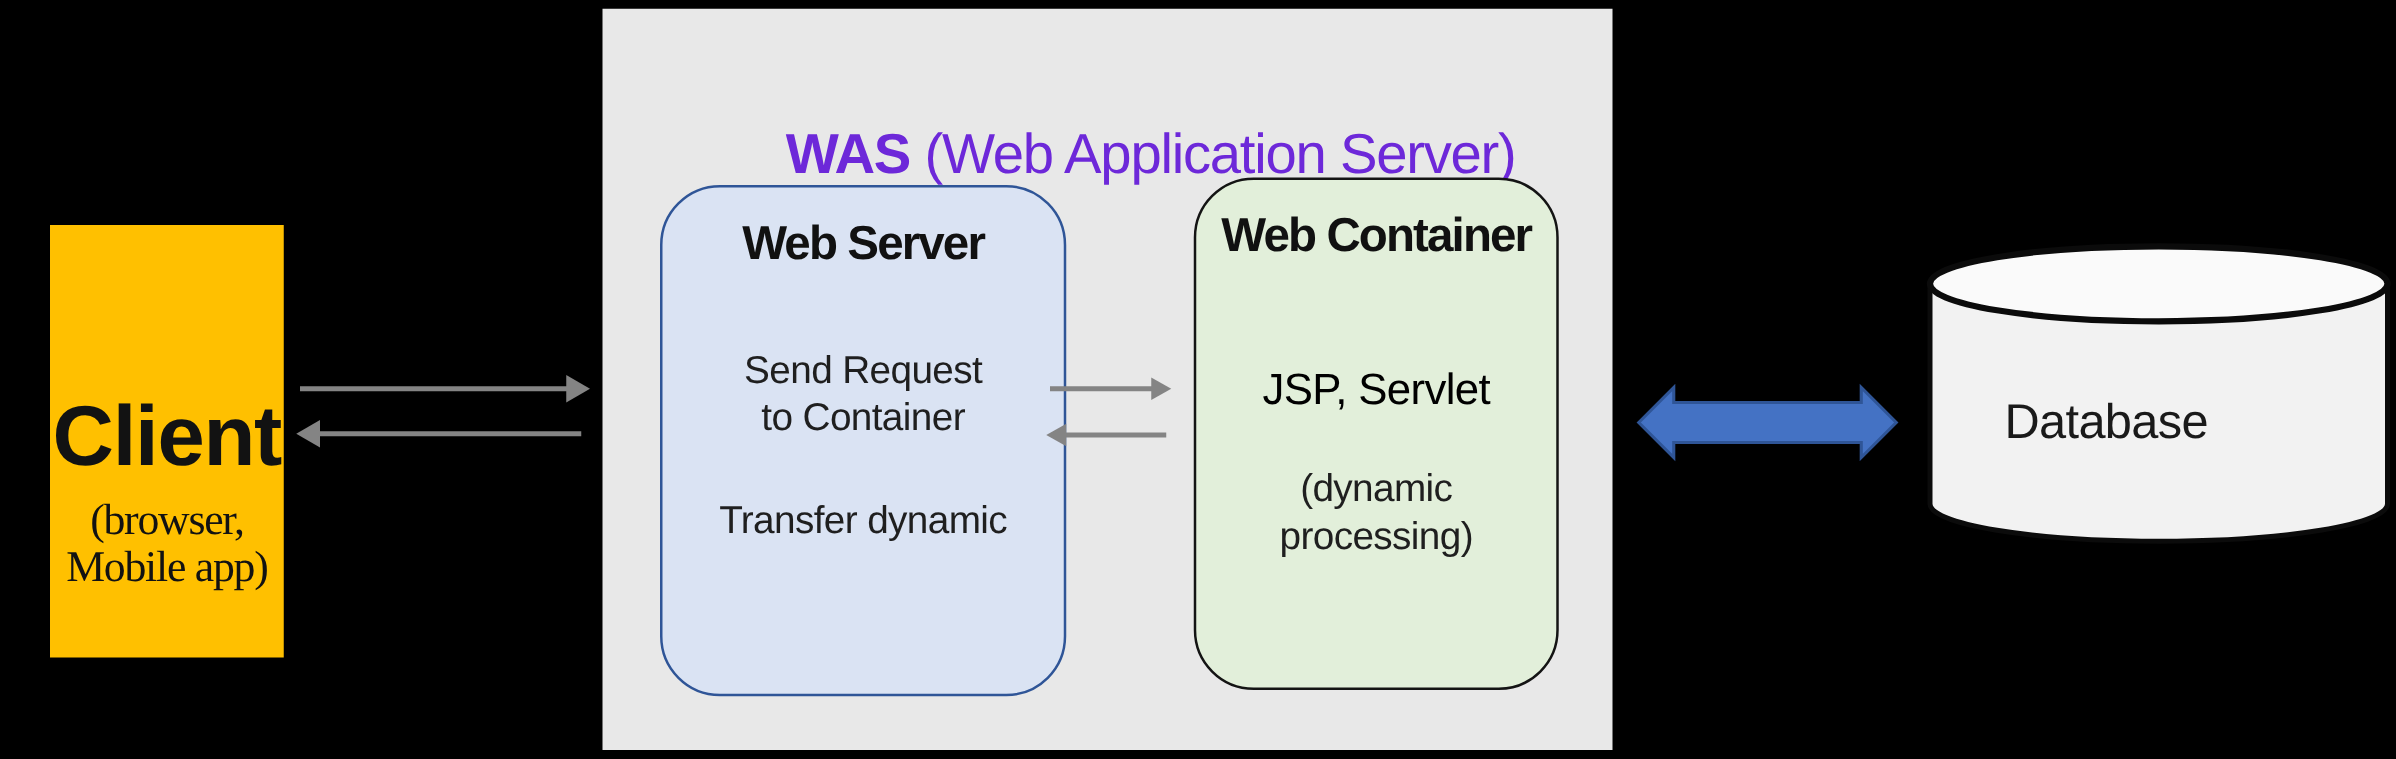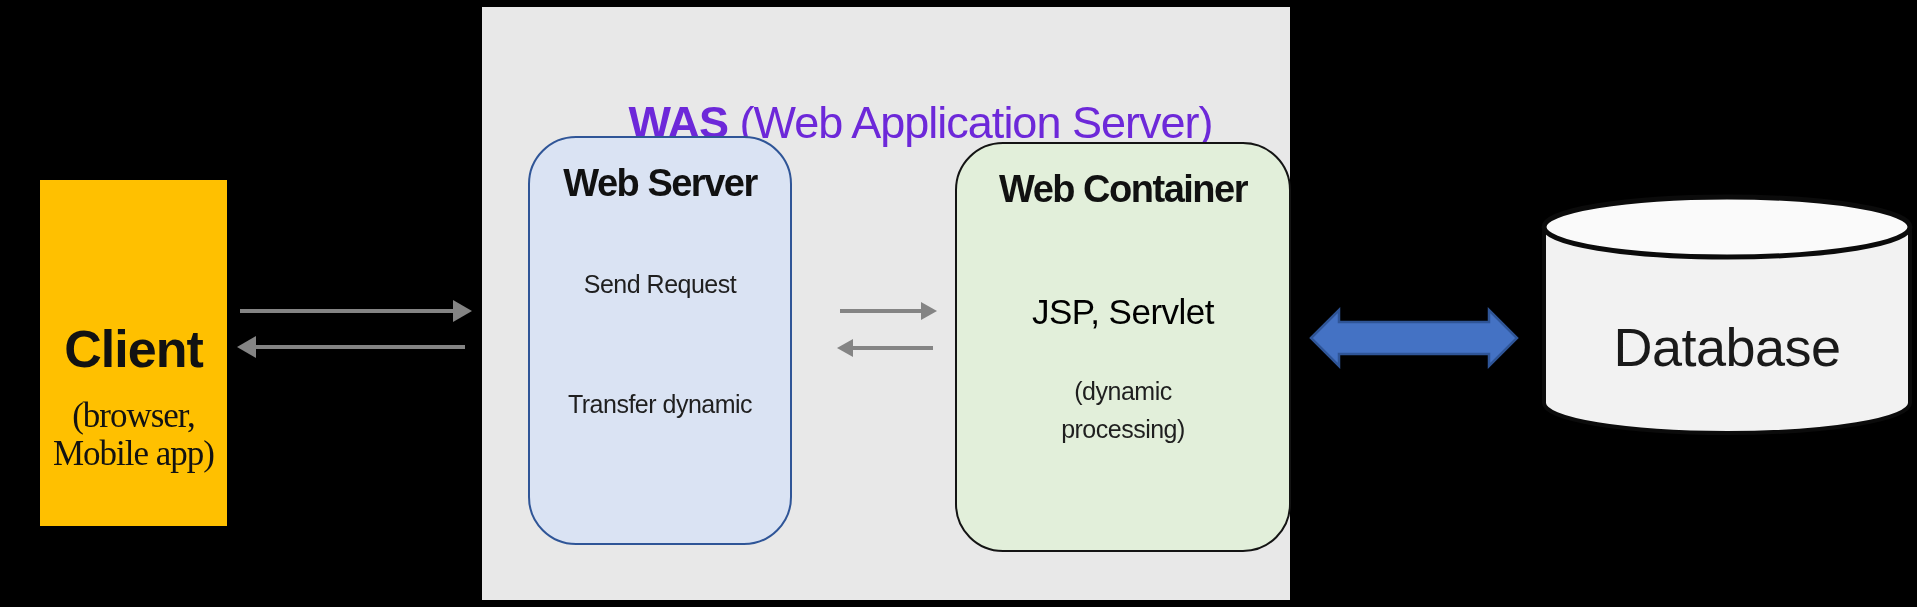--- a/index.html
+++ b/index.html
@@ -20,21 +20,21 @@
     position: absolute;
     left: 40px; top: 180px;
     width: 187px; height: 346px;
     background: #FFC000;
     color: #121212;
     text-align: center;
   }
   .client-title {
     position: absolute;
     top: 140px; left: 0; right: 0;
-    font-size: 52px;
+    font-size: 68px;
     font-weight: bold;
     letter-spacing: -1px;
     line-height: 58px;
   }
   .client-sub {
     position: absolute;
     top: 217px; left: -10px; right: -10px;
     font-size: 35px;
     line-height: 38px;
     letter-spacing: -1px;
@@ -60,46 +60,46 @@
   .was-title .acronym { font-weight: bold; }
   
   .inner-box {
     position: absolute;
     border-radius: 48px;
     box-sizing: border-box;
     text-align: center;
     color: #1f1f1f;
   }
   .web-server-box {
-    left: 528px; top: 136px;
-    width: 264px; height: 409px;
+    left: 528px; top: 148px;
+    width: 325px; height: 409px;
     background: #DAE3F3;
     border: 2px solid #2F5597;
   }
   .web-container-box {
     left: 955px; top: 142px;
-    width: 336px; height: 410px;
+    width: 292px; height: 410px;
     background: #E2EFDA;
     border: 2px solid #141414;
   }
   .inner-title {
     position: absolute;
     left: 0; right: 0;
     font-size: 38px;
     font-weight: bold;
     letter-spacing: -1.5px;
     line-height: 42px;
     color: #111;
   }
   .web-server-box .inner-title { top: 24px; }
   .web-container-box .inner-title { top: 24px; }
   .body-note {
     position: absolute;
     left: -6px; right: -6px;
-    font-size: 25px;
+    font-size: 31px;
     line-height: 38px;
     letter-spacing: -0.5px;
   }
   .note-send { top: 127px; }
   .note-transfer { top: 247px; }
   .jsp-label {
     position: absolute;
     left: 0; right: 0;
     top: 148px;
     font-size: 35px;
@@ -131,24 +131,24 @@
   }
   .h-arrow.small .head-right {
     border-top-width: 9px; border-bottom-width: 9px; border-left-width: 16px;
   }
   .h-arrow.small .head-left {
     border-top-width: 9px; border-bottom-width: 9px; border-right-width: 16px;
   }
   
   .db-label {
     position: absolute;
-    left: 1538px; top: 316px;
+    left: 1496px; top: 316px;
     width: 378px;
     text-align: center;
-    font-size: 54px;
+    font-size: 39px;
     letter-spacing: -0.5px;
     color: #1a1a1a;
   }
   svg { position: absolute; overflow: visible; }
 </style>
 </head>
 <body>
 
 <div id="canvas">
 
@@ -172,20 +172,21 @@
   <div class="was-panel" style="background-color: rgb(232, 232, 232);">
     <div class="was-title">
       <span class="acronym">WAS</span><span> (Web Application Server)</span>
     </div>
   </div>
 
   <div class="inner-box web-server-box" style="background-color: rgb(218, 227, 243);">
     <div class="inner-title">Web Server</div>
     <div class="body-note note-send">
       <div>Send Request</div>
+      <div>to Container</div>
     </div>
     <div class="body-note note-transfer">
       <div>Transfer dynamic</div>
     </div>
   </div>
 
   <div class="h-arrow small" style="left:840px; top:302px; width:97px; height:18px;">
     <div class="shaft" style="left:0; top:7px; width:82px;"></div>
     <div class="head-right" style="left:81px; top:0;"></div>
   </div>

